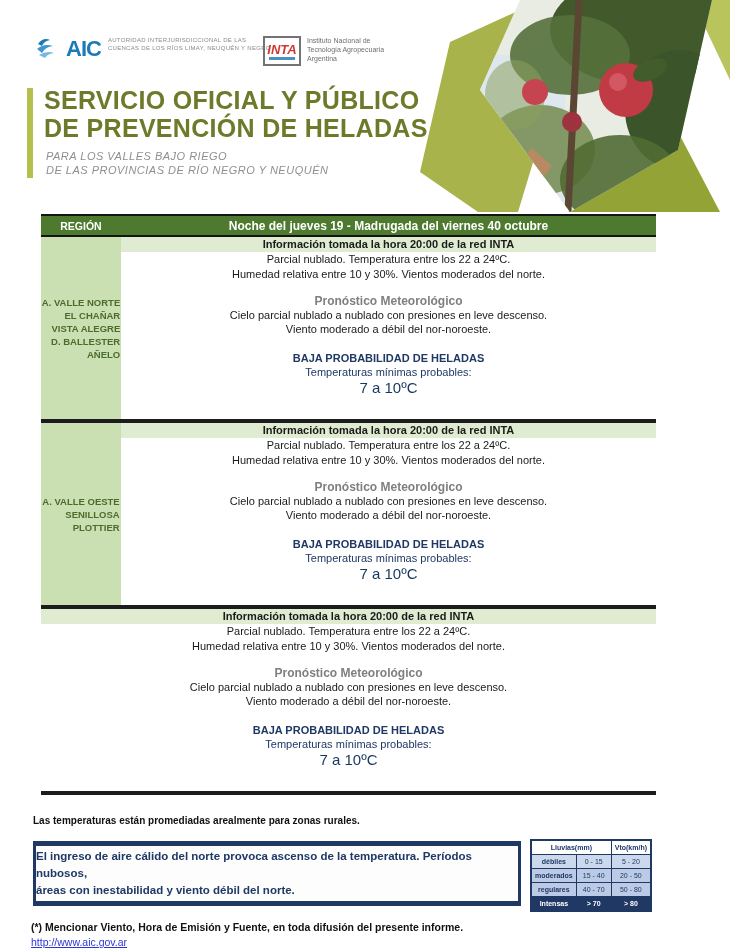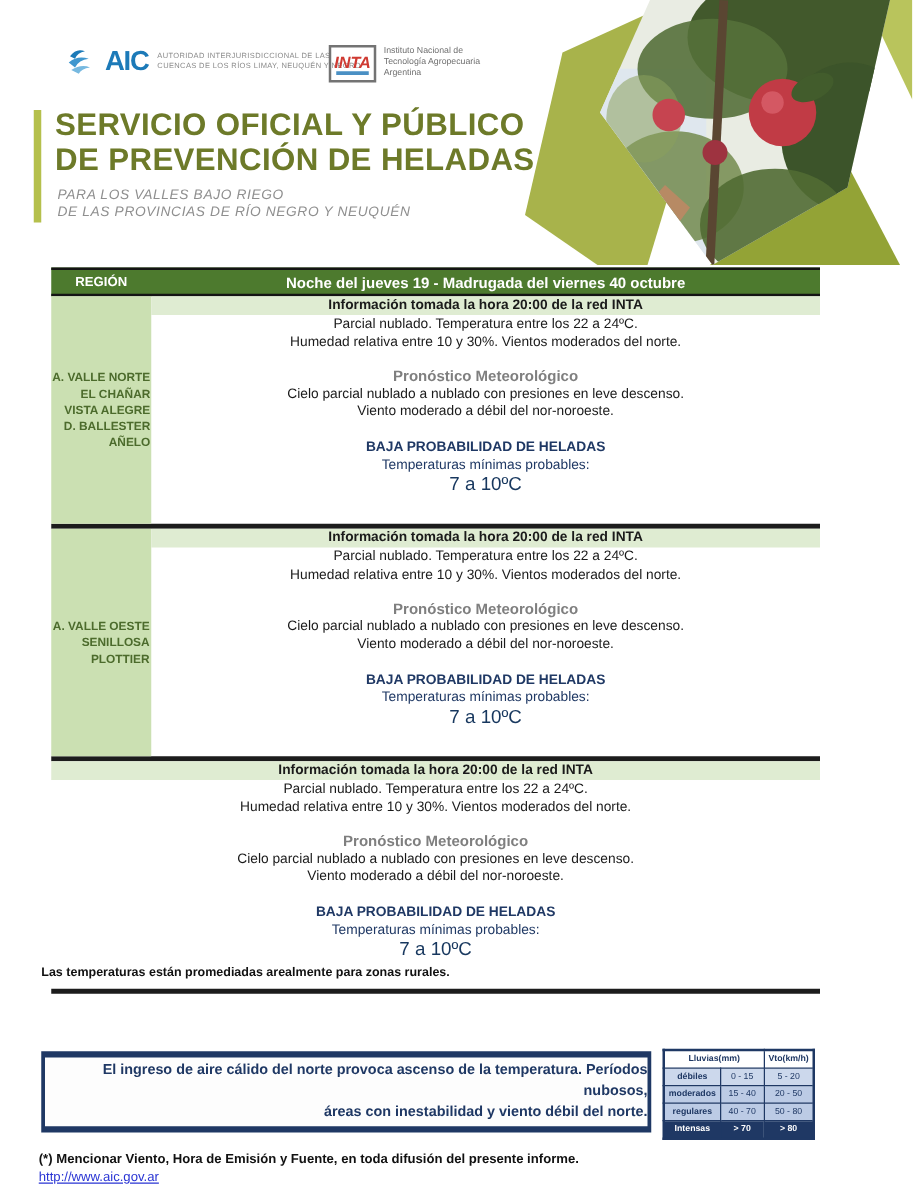--- a/index.html
+++ b/index.html
@@ -3,21 +3,21 @@
 <meta charset="utf-8">
 <style>
   html,body{margin:0;padding:0;}
   body{
     width:730px;height:951px;position:relative;background:#ffffff;
     font-family:"Liberation Sans",sans-serif;color:#1a1a1a;overflow:hidden;
   }
   
   .top-art{position:absolute;top:0;right:0;width:310px;height:212px;}
   
-  .aic-logo{position:absolute;left:54px;top:36px;display:flex;align-items:center;gap:4px;}
+  .aic-logo{position:absolute;left:36px;top:36px;display:flex;align-items:flex-start;gap:4px;}
   .aic-mark{display:flex;align-items:center;}
   .aic-acronym{font-size:22px;font-weight:bold;color:#1c7ab8;letter-spacing:-1px;}
   .aic-orgtext{font-size:6px;color:#8a8a8a;line-height:8px;letter-spacing:.3px;margin-left:3px;}
   .inta-logo{position:absolute;left:263px;top:36px;display:flex;align-items:flex-start;gap:6px;}
   .inta-box{width:34px;height:26px;border:2px solid #737373;display:flex;flex-direction:column;align-items:center;justify-content:center;}
   .inta-acronym{font-size:13px;font-weight:bold;color:#cf3a32;font-style:italic;line-height:13px;}
   .inta-underline{width:26px;height:3px;background:#4a90c4;margin-top:1px;}
   .inta-orgtext{font-size:7px;color:#6f6f6f;line-height:9px;}
   
   .accent-bar{position:absolute;left:27px;top:88px;width:6px;height:90px;background:#b5c04c;}
@@ -34,24 +34,24 @@
   .content-cell{flex:1;display:flex;flex-direction:column;align-items:center;text-align:center;font-size:11px;color:#1a1a1a;}
   .info-band{width:100%;background:#dfecd2;font-weight:bold;font-size:11px;line-height:15px;}
   .obs{line-height:14px;}
   .obs2{line-height:16px;}
   .f-title{margin-top:12px;font-weight:bold;font-size:12px;color:#7f7f7f;line-height:14px;}
   .f-line{line-height:14px;}
   .risk-title{margin-top:15px;font-weight:bold;color:#1f3864;line-height:14px;}
   .risk-sub{color:#1f3864;line-height:14px;}
   .temp-range{color:#17375e;font-size:15px;line-height:17px;}
   
-  .areal-note{position:absolute;left:33px;top:773px;font-size:10px;font-weight:bold;color:#111;}
+  .areal-note{position:absolute;left:33px;top:815px;font-size:10px;font-weight:bold;color:#111;}
   .summary-box{position:absolute;left:33px;top:841px;width:482px;height:55px;
     border:3px solid #1f3864;border-top-width:5px;border-bottom-width:5px;
-    display:flex;align-items:center;justify-content:center;text-align:right;
+    display:flex;align-items:center;justify-content:center;text-align:left;
     font-size:11.5px;font-weight:bold;color:#1f3864;line-height:17px;white-space:pre-line;background:#fdfdfd;}
   .legend-table{position:absolute;left:530px;top:839px;border-collapse:collapse;border:2px solid #1f3864;font-size:7px;color:#1f3864;}
   .legend-table td{border:1px solid #1f3864;text-align:center;height:13px;padding:0 3px;}
   .legend-table .lt-head td{background:#ffffff;font-weight:bold;}
   .legend-table .lt-row td{background:#ccd8ec;}
   .legend-table .lt-row.alt td{background:#bccbe5;}
   .legend-table .lt-label{font-weight:bold;min-width:36px;}
   .legend-table .lt-val{min-width:28px;}
   .legend-table .lt-intense td{background:#1f3864;color:#ffffff;font-weight:bold;}
   .footer-note{position:absolute;left:31px;top:921px;font-size:10.5px;font-weight:bold;color:#111;}

